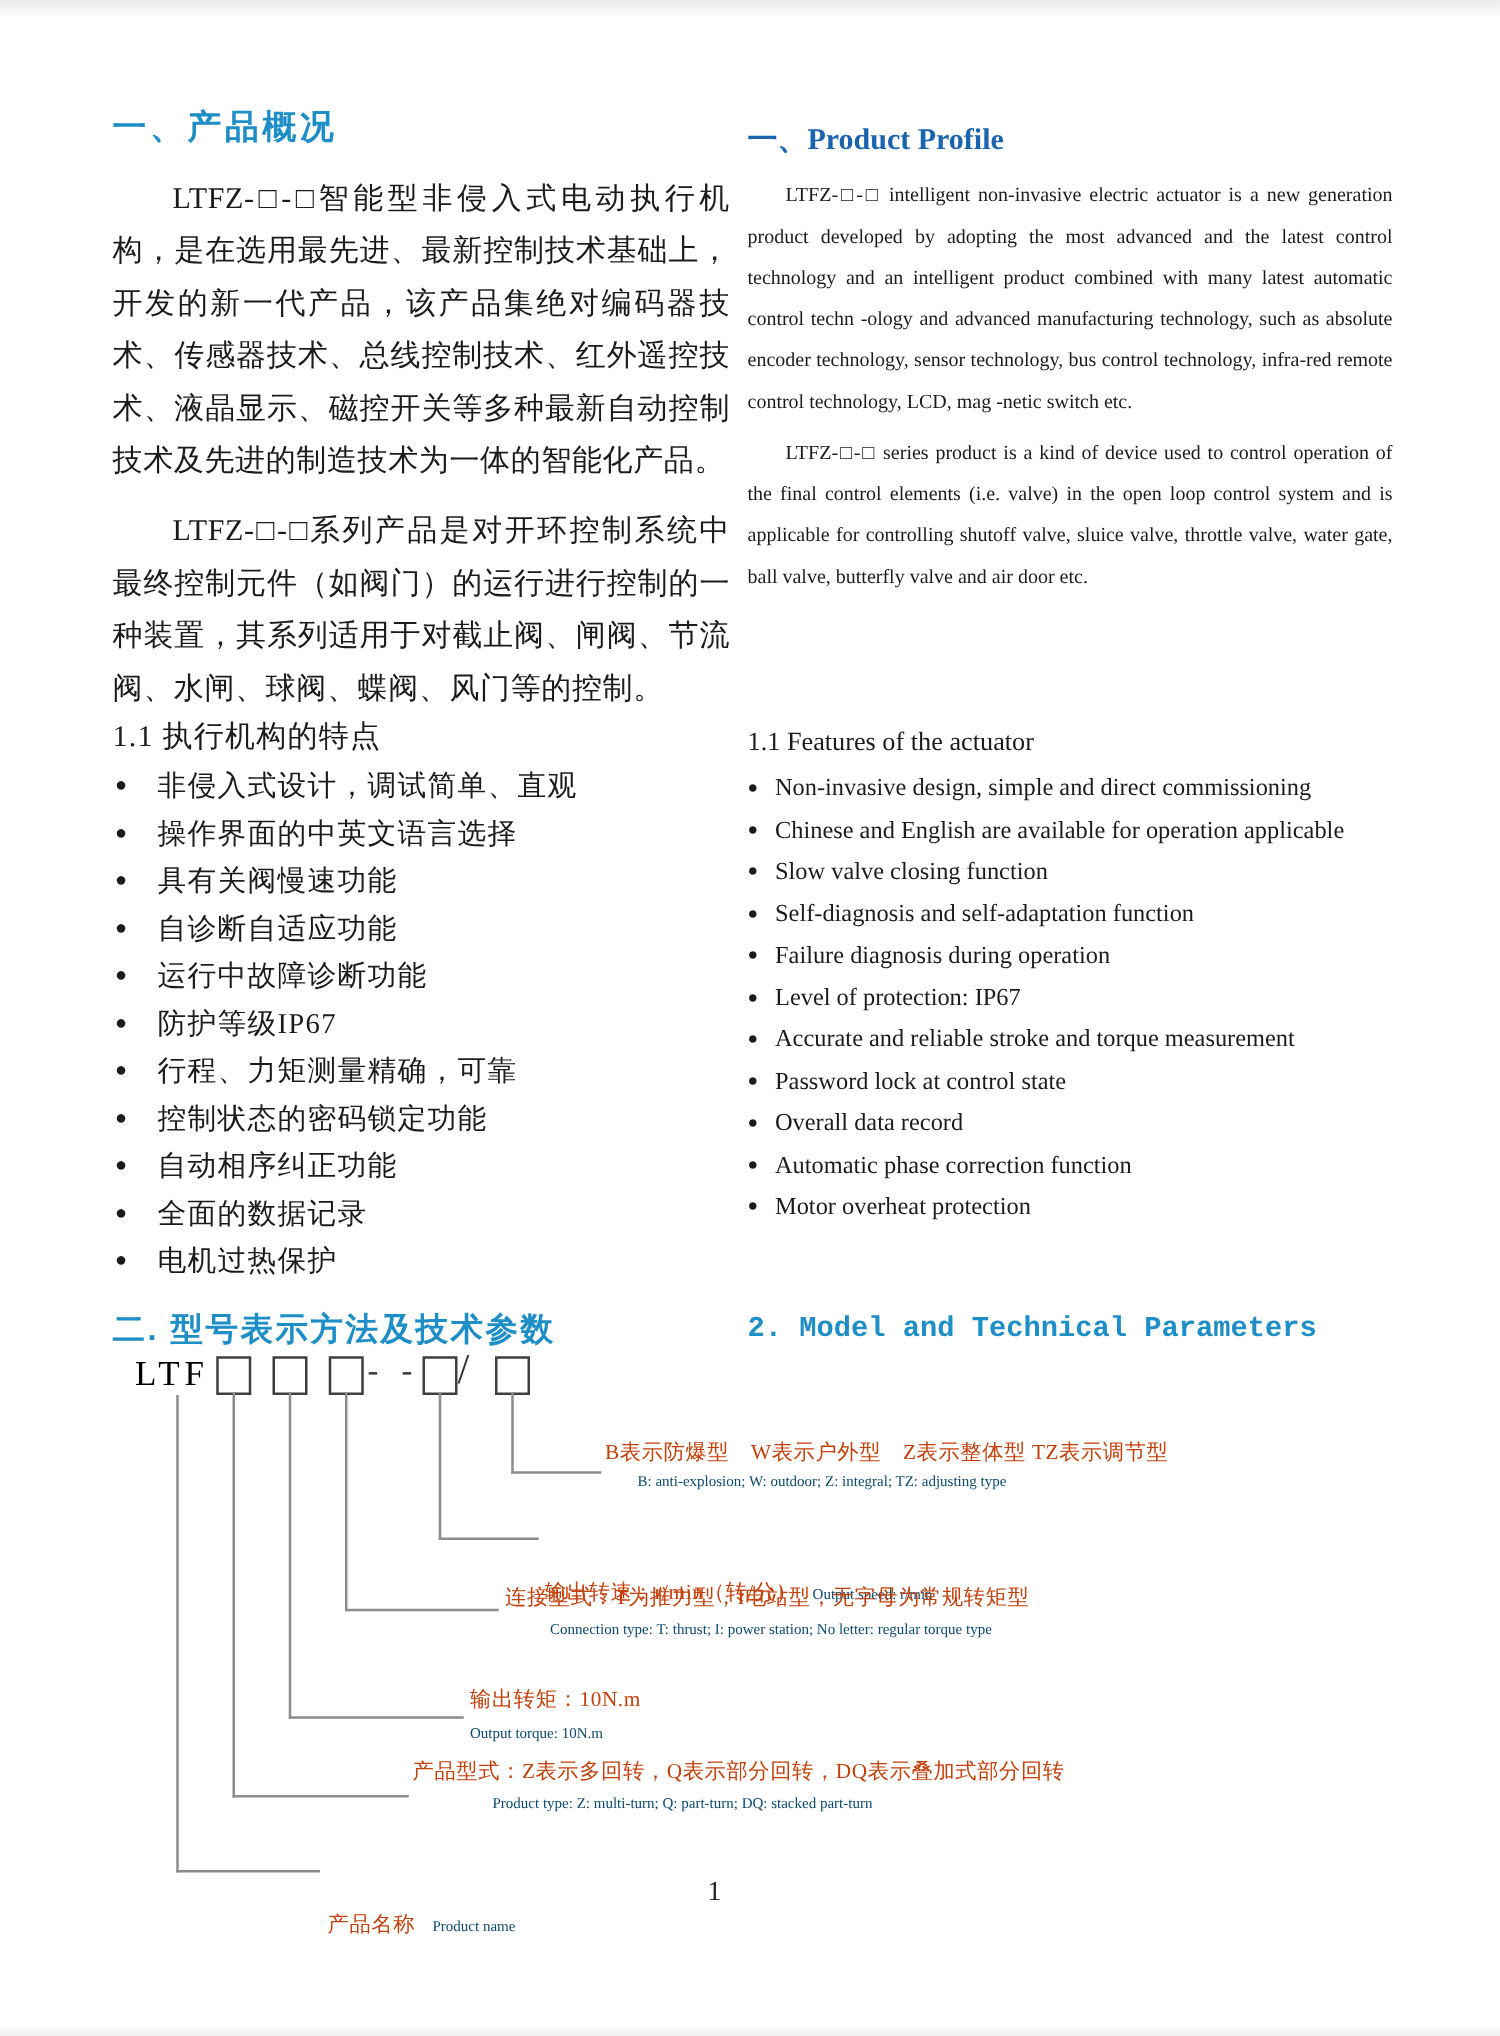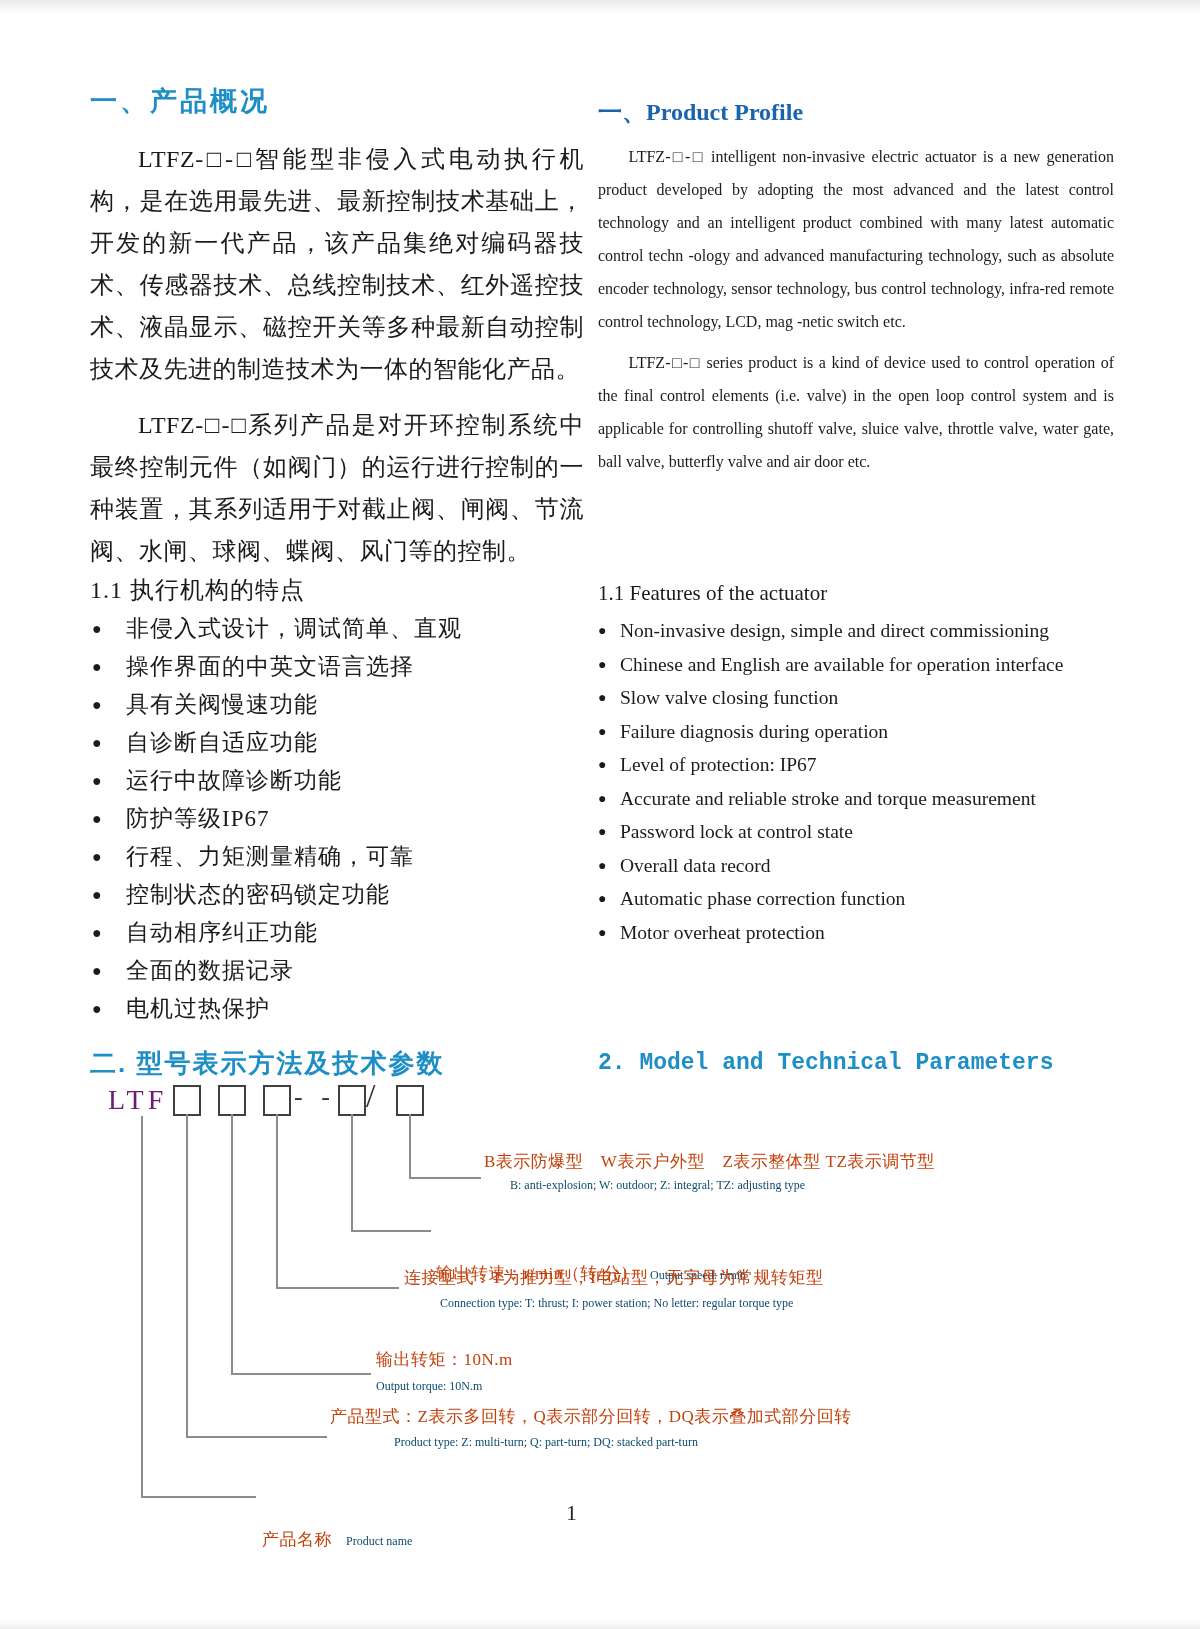--- a/index.html
+++ b/index.html
@@ -63,21 +63,21 @@
   .s2-heading-cn{
     position:absolute;left:90px;top:6px;
     font-family:"Liberation Sans","DejaVu Sans",sans-serif;
     font-size:26px;font-weight:600;color:var(--heading-cn);letter-spacing:2px;
   }
   .s2-heading-en{
     position:absolute;left:598px;top:10px;
     font-family:"Liberation Mono","DejaVu Sans Mono",monospace;
     font-size:23px;font-weight:600;color:var(--heading-cn);
   }
-  .ltf-prefix{position:absolute;left:108px;top:44px;font-size:28px;letter-spacing:4px;color:#701a75;}
+  .ltf-prefix{position:absolute;left:108px;top:44px;font-size:28px;letter-spacing:4px;color:#000000;}
   .mbox{position:absolute;top:45px;width:24px;height:27px;border:2px solid #3f3f3f;background:#fff;}
   .mbox.b1{left:173px}.mbox.b2{left:218px}.mbox.b3{left:263px}.mbox.b4{left:338px}.mbox.b5{left:396px}
   .dash-sep{position:absolute;left:294px;top:42px;font-size:26px;letter-spacing:6px;color:#333;}
   .slash-sep{position:absolute;left:366px;top:37px;font-size:34px;color:#333;}
   .vline{position:absolute;width:2px;background:var(--line);}
   .hline{position:absolute;height:2px;background:var(--line);}
   .v1{left:141px;top:76px;height:382px}
   .v2{left:186px;top:74px;height:324px}
   .v3{left:231px;top:74px;height:261px}
   .v4{left:276px;top:74px;height:175px}
@@ -140,22 +140,23 @@
 <div class="right-intro">
   <h2 class="en-heading">一、Product Profile</h2>
   <p>LTFZ-□-□ intelligent non-invasive electric actuator is a new generation product developed by adopting the most advanced and the latest control technology and an intelligent product combined with many latest automatic control techn -ology and advanced manufacturing technology, such as absolute encoder technology, sensor technology, bus control technology, infra-red remote control technology, LCD, mag -netic switch etc.</p>
   <p>LTFZ-□-□ series product is a kind of device used to control operation of the final control elements (i.e. valve) in the open loop control system and is applicable for controlling shutoff valve, sluice valve, throttle valve, water gate, ball valve, butterfly valve and air door etc.</p>
 </div>
 
 <div class="right-features">
   <h3 class="features-heading-en">1.1 Features of the actuator</h3>
   <ul class="features">
     <li>Non-invasive design, simple and direct commissioning</li>
-    <li>Chinese and English are available for operation interface</li>
+    <li>Chinese and English are available for operation applicable</li>
     <li>Slow valve closing function</li>
+    <li>Self-diagnosis and self-adaptation function</li>
     <li>Failure diagnosis during operation</li>
     <li>Level of protection: IP67</li>
     <li>Accurate and reliable stroke and torque measurement</li>
     <li>Password lock at control state</li>
     <li>Overall data record</li>
     <li>Automatic phase correction function</li>
     <li>Motor overheat protection</li>
   </ul>
 </div>
 

